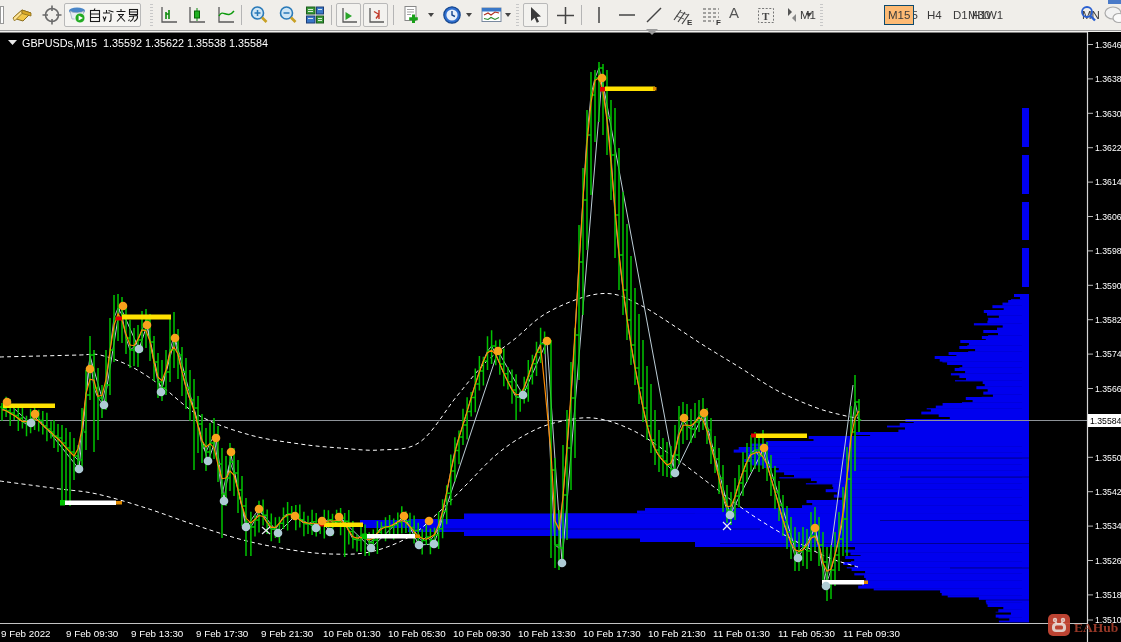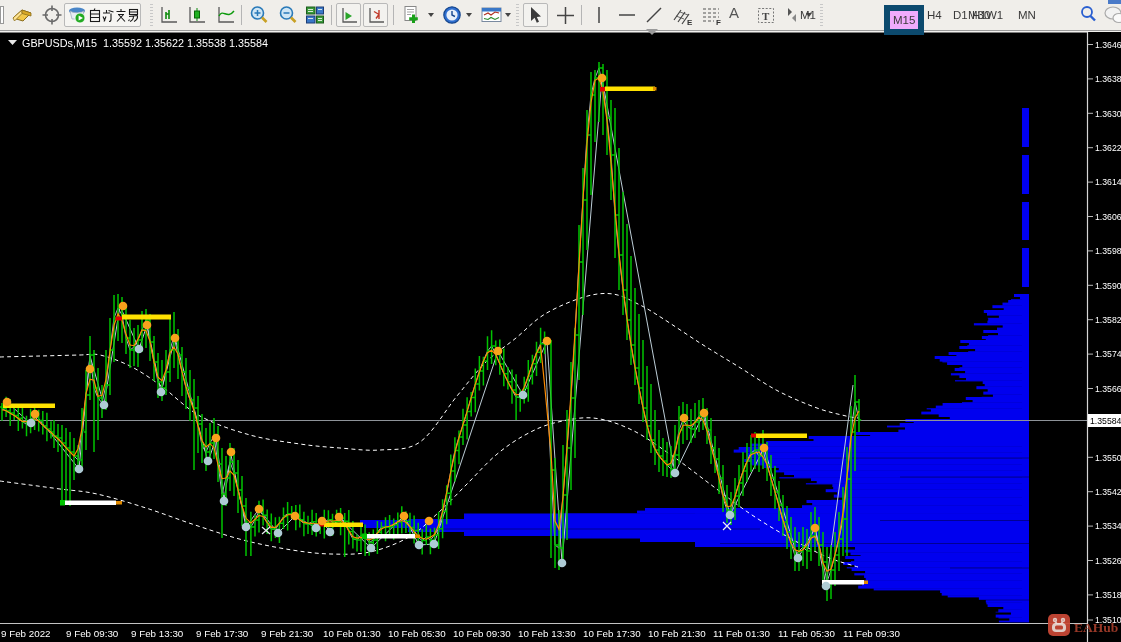--- a/index.html
+++ b/index.html
@@ -4,21 +4,21 @@
 body{width:1121px;height:642px;overflow:hidden;background:#000;font-family:"Liberation Sans",sans-serif}
 #tb{position:absolute;left:0;top:0;width:1121px;height:31px;background:#f0eeea;z-index:5;border-bottom:1px solid #9a9a9a}
 .ic{position:absolute;top:4px}
 .sep{position:absolute;top:5px;width:1px;height:20px;background:#b5b5b5}
 .grip{position:absolute;top:4px;width:3px;height:22px;background:repeating-linear-gradient(180deg,#c8c8c8 0 1px,#f0eeea 1px 3px)}
 .btn{position:absolute;top:3px;height:24px;background:#f6f5f2;border:1px solid #b9b9b9;border-radius:2px;display:flex}
 .btn2{position:absolute;top:3px;width:25px;height:24px;background:#f3f2ef;border:1px solid #b9b9b9;border-radius:2px;padding:2px 0 0 2px}
 .drop{position:absolute;top:13px;width:0;height:0;border-left:3.5px solid transparent;border-right:3.5px solid transparent;border-top:4.5px solid #444}
 .tx{position:absolute;font-family:"Liberation Sans"}
 .tf{position:absolute;top:9px;font:11.5px "Liberation Sans";color:#3a3a3a}
-.tf.sel{background:#f0abfc;border:6px solid #0c4a6e;padding:3px 3px;top:5px}
+.tf.sel{background:#fdba74;border:1px solid #0c4a6e;padding:3px 3px;top:5px}
 #chart{position:absolute;left:0;top:0}
 .ax{font:8.7px "Liberation Sans",sans-serif;fill:#fff}
 .axb{font:8.7px "Liberation Sans",sans-serif;fill:#000}
 .axd{font:9.8px "Liberation Sans",sans-serif;fill:#fff}
 .ttl{font:10.8px "Liberation Sans",sans-serif;fill:#fff}
 .bnd{fill:none;stroke:#fff;stroke-width:1;stroke-dasharray:4 3.2}
 </style></head><body>
 <svg id="chart" width="1121" height="642" viewBox="0 0 1121 642">
 <rect x="0" y="33" width="1121" height="609" fill="#000"></rect>
 <rect x="0" y="31" width="1121" height="1" fill="#f2f1ee"></rect>
@@ -445,21 +445,21 @@
 <div class="drop" style="left:806px"></div>
 <div class="grip" style="left:820px"></div>
 <span class="tf" style="left:800px">M1</span>
 <span class="tf" style="left:902px">M5</span>
 <span class="tf sel" style="left:884px">M15</span>
 <span class="tf" style="left:968px">M30</span>
 <span class="tf" style="left:972px">H1</span>
 <span class="tf" style="left:927px">H4</span>
 <span class="tf" style="left:953px">D1</span>
 <span class="tf" style="left:986px">W1</span>
-<span class="tf" style="left:1018px">MN</span>
+<span class="tf" style="left:1082px">MN</span>
 <svg class="ic" style="left:1078px" width="22" height="24">
  <circle cx="9" cy="8" r="5" fill="none" stroke="#2a5fd0" stroke-width="1.8"></circle>
  <path d="M12.5,12L17,16.5" stroke="#2a5fd0" stroke-width="2.4"></path>
 </svg>
 <svg class="ic" style="left:1103px" width="22" height="24">
  <ellipse cx="10" cy="9" rx="8" ry="6" fill="#f2f2f2" stroke="#aaa" stroke-width="1.2"></ellipse>
  <ellipse cx="16" cy="14" rx="6" ry="4.5" fill="#fafafa" stroke="#aaa" stroke-width="1.2"></ellipse>
 </svg>
 
 <div style="position:absolute;left:1108px;top:0;width:13px;height:4px;background:#4a7ac8"></div>

